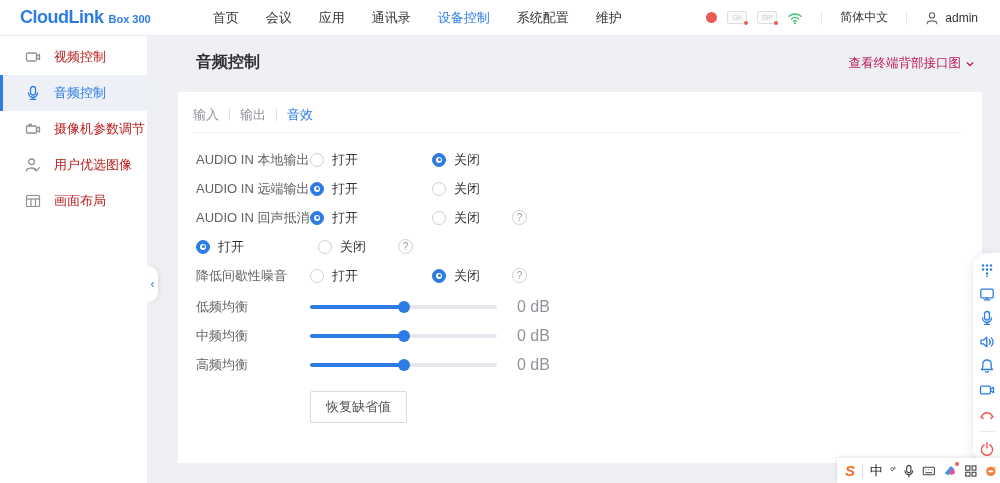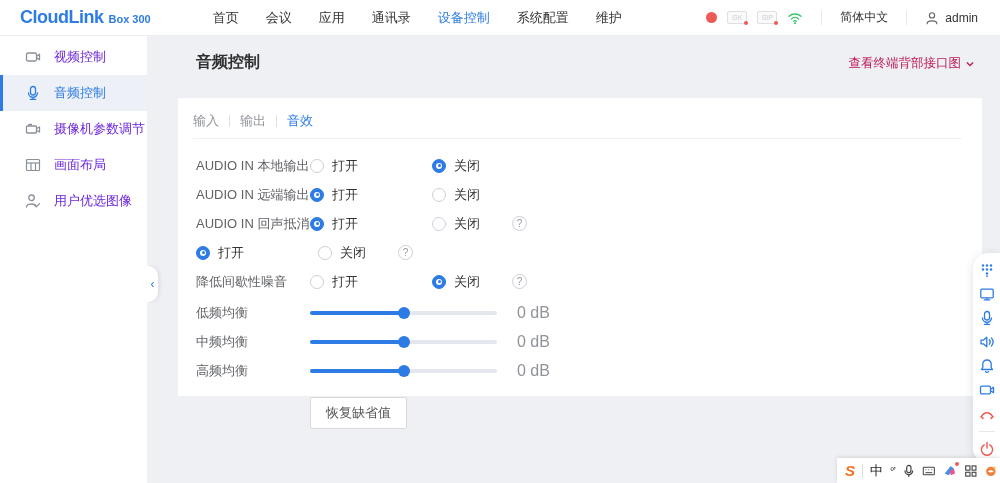--- a/index.html
+++ b/index.html
@@ -19,32 +19,32 @@
   .proto-badge { position:relative; width:20px; height:13px; border:1px solid #dcdfe3; border-radius:2px; color:#c8ccd2; font-size:7px; display:flex; align-items:center; justify-content:center; background:#fafafa; }
   .proto-badge .mini-dot { position:absolute; right:-2px; bottom:-2px; width:4px; height:4px; border-radius:50%; background:#ec5b55; }
   .hdr-sep { width:1px; height:14px; background:#e4e7ed; margin:0 8px; }
   .lang { font-size:12px; color:#333; cursor:pointer; white-space:nowrap; }
   .user { display:flex; align-items:center; gap:6px; font-size:12px; color:#333; cursor:pointer; }
   .icon16 { width:16px; height:16px; display:inline-flex; }
   .icon14 { width:14px; height:14px; display:inline-flex; }
 
   
   .sidebar { position:absolute; top:36px; left:0; width:147px; bottom:0; background:#fff; padding-top:3px; z-index:10; }
-  .side-item { height:36px; display:flex; align-items:center; padding-left:25px; gap:13px; color:#6d28d9; cursor:pointer; position:relative; }
+  .side-item { height:36px; display:flex; align-items:center; padding-left:25px; gap:13px; color:#b91c1c; cursor:pointer; position:relative; }
   .side-item .sicon { color:#8a9099; }
   .side-item.active { background:#edf1f7; color:#2d7ce5; }
   .side-item.active .sicon { color:#2d7ce5; }
   .side-item.active::before { content:""; position:absolute; left:0; top:0; bottom:0; width:3px; background:#2d7ce5; }
   .collapse-handle { position:absolute; left:147px; top:266px; width:11px; height:36px; background:#fff; border-radius:0 10px 10px 0; box-shadow:2px 0 4px rgba(0,0,0,.07); display:flex; align-items:center; justify-content:center; color:#2d7ce5; z-index:11; cursor:pointer; }
 
   
   .main { position:absolute; left:147px; top:36px; right:0; bottom:0; }
   .page-title { position:absolute; left:49px; top:16px; font-size:16px; font-weight:bold; color:#303133; }
   .port-link { position:absolute; right:25px; top:19px; color:#be185d; font-size:12.5px; display:flex; align-items:center; gap:4px; cursor:pointer; }
-  .card { position:absolute; left:31px; top:62px; width:804px; height:298px; background:#fff; }
+  .card { position:absolute; left:31px; top:56px; width:804px; height:371px; background:#fff; }
   .tabs { display:flex; align-items:center; margin:14px 0 0 15px; height:18px; }
   .tab { color:#909399; cursor:pointer; padding:0 10px; }
   .tab:first-child { padding-left:0; }
   .tab.active { color:#2d7ce5; }
   .tab-sep { width:1px; height:12px; background:#dcdfe6; }
   .tabs-divider { margin:8px 20px 0 15px; border-top:1px solid #f0f1f3; }
 
   .form { padding-top:12px; }
   .row { height:29px; display:flex; align-items:center; padding-left:18px; }
   .rlabel { width:114px; color:#606266; }
@@ -162,38 +162,38 @@
       <svg viewBox="0 0 16 16" fill="none" stroke="currentColor" stroke-width="1.3" stroke-linejoin="round">
         <rect x="1.5" y="5" width="10" height="7" rx="1"></rect>
           <path d="M11.5 7.5 l3 -1.5 v5 l-3 -1.5"></path>
           <path d="M4 5 V3.5 h3"></path>
       </svg>
     </span>
     <span>摄像机参数调节</span>
   </div>
   <div class="side-item">
     <span class="icon16 sicon">
+      <svg viewBox="0 0 16 16" fill="none" stroke="currentColor" stroke-width="1.3" stroke-linecap="round" stroke-linejoin="round">
+        <circle cx="6.5" cy="4.8" r="2.8"></circle>
+          <path d="M1.5 14 c0 -3.8 8 -3.8 9.3 -1"></path>
+          <path d="M9.5 12 l1.8 1.8 l3.2 -3.2"></path>
+      </svg>
+    </span>
+    <span>用户优选图像</span>
+  </div>
+  <div class="side-item">
+    <span class="icon16 sicon">
       <svg viewBox="0 0 16 16" fill="none" stroke="currentColor" stroke-width="1.2">
         <rect x="1.5" y="2.5" width="13" height="11" rx="1"></rect>
           <line x1="1.5" y1="6" x2="14.5" y2="6"></line>
           <line x1="6" y1="6" x2="6" y2="13.5"></line>
           <line x1="10.5" y1="6" x2="10.5" y2="13.5"></line>
       </svg>
     </span>
     <span>画面布局</span>
-  </div>
-  <div class="side-item">
-    <span class="icon16 sicon">
-      <svg viewBox="0 0 16 16" fill="none" stroke="currentColor" stroke-width="1.3" stroke-linecap="round" stroke-linejoin="round">
-        <circle cx="6.5" cy="4.8" r="2.8"></circle>
-          <path d="M1.5 14 c0 -3.8 8 -3.8 9.3 -1"></path>
-          <path d="M9.5 12 l1.8 1.8 l3.2 -3.2"></path>
-      </svg>
-    </span>
-    <span>用户优选图像</span>
   </div>
 </div>
 <div class="collapse-handle">
   <span style="font-size:12px;">‹</span>
 </div>
 
 <div class="main">
   <div class="page-title">音频控制</div>
   <div class="port-link">
     <span>查看终端背部接口图</span>

